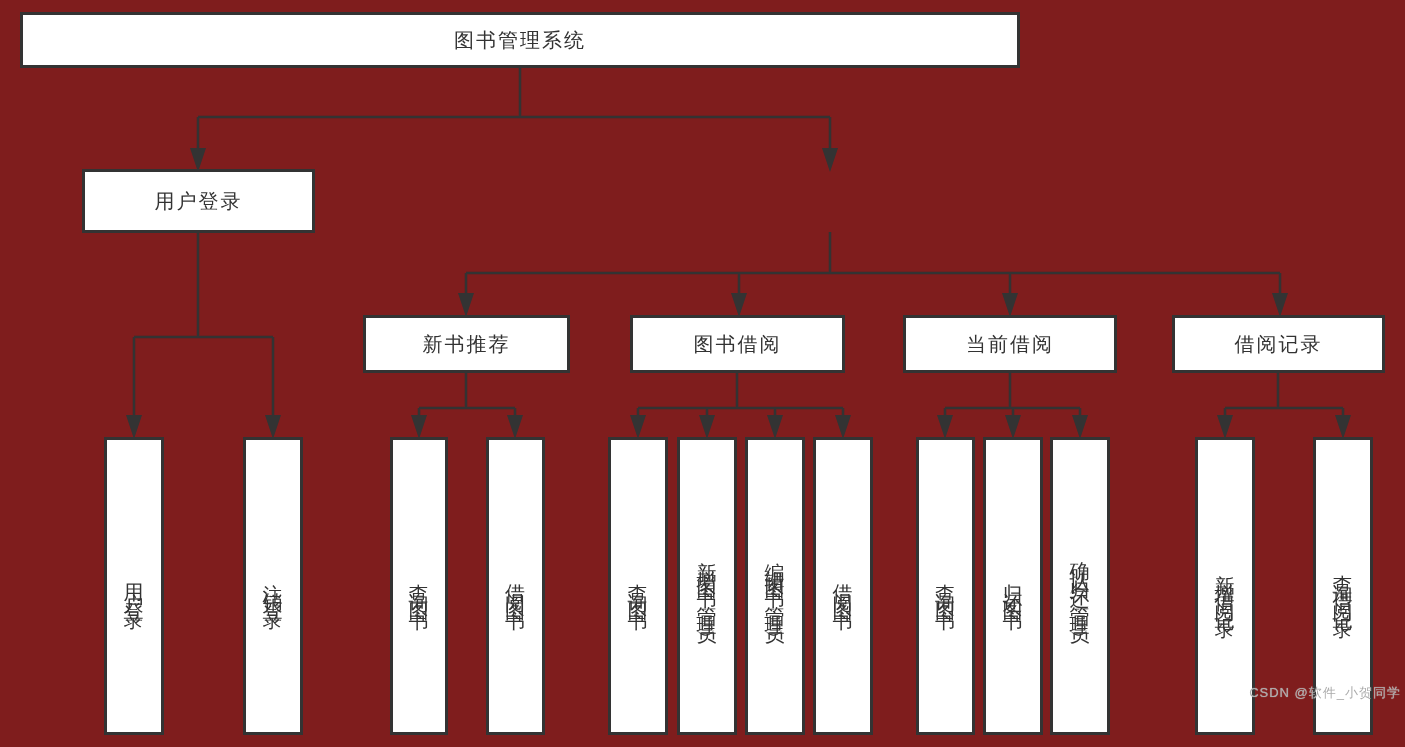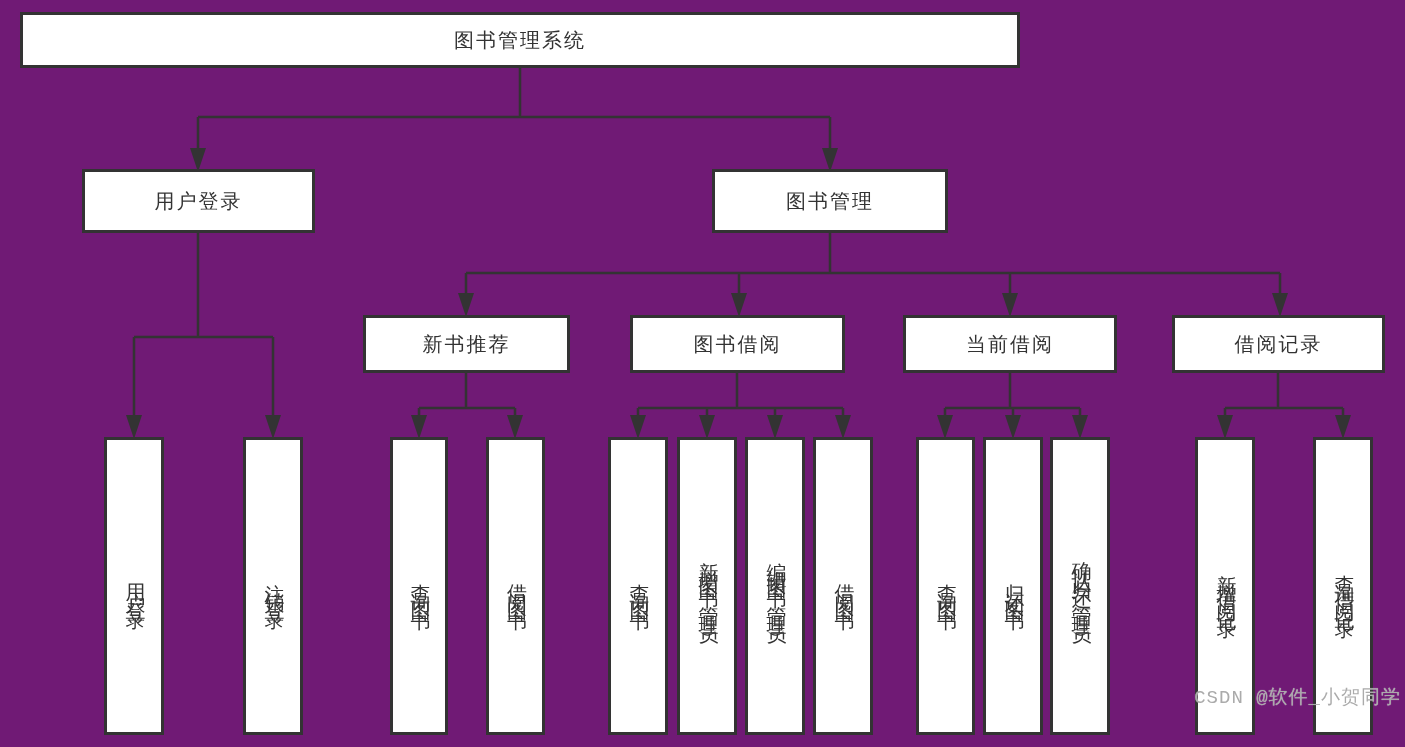--- a/index.html
+++ b/index.html
@@ -1,21 +1,21 @@
 <!DOCTYPE html>
 <html><head>
 <meta charset="utf-8">
 <style>
   html,body{margin:0;padding:0;background:#ffffff;}
   #stage{
     position:relative;
     width:1405px;height:747px;
-    background:#701a75;
+    background:#7f1d1d;
     overflow:hidden;
-    font-family:Liberation Mono, monospace;
+    font-family:Liberation Sans, sans-serif;
   }
   #wires{position:absolute;left:0;top:0;width:1405px;height:747px;z-index:1;}
   .node{
     position:absolute;
     box-sizing:border-box;
     background:#ffffff;
     border:3px solid #333333;
     display:flex;
     align-items:center;
     justify-content:center;
@@ -27,21 +27,21 @@
     writing-mode:vertical-rl;
     font-size:20px;
     letter-spacing:9px;
     line-height:1.1;
     white-space:nowrap;
   }
   #watermark{
     position:absolute;
     right:4px;
     top:684px;
-    font-size:19px;
+    font-size:13px;
     color:#ababab;
     letter-spacing:1px;
     z-index:5;
     text-shadow:0 0 1px rgba(255,255,255,0.6);
   }
 </style>
 </head>
 <body>
 
 <div id="stage">
@@ -88,23 +88,20 @@
       <polygon points="1335,415 1351,415 1343,439"></polygon>
     </g>
   </svg>
 
   <div class="node h" style="left:20px;top:12px;width:1000px;height:56px;">
     <span>图书管理系统</span>
   </div>
 
   <div class="node h" style="left:82px;top:169px;width:233px;height:64px;">
     <span>用户登录</span>
-  </div>
-  <div class="node h" style="left:712px;top:169px;width:236px;height:64px;">
-    <span>图书管理</span>
   </div>
 
   <div class="node h" style="left:630px;top:315px;width:215px;height:58px;">
     <span>图书借阅</span>
   </div>
   <div class="node h" style="left:363px;top:315px;width:207px;height:58px;">
     <span>新书推荐</span>
   </div>
   <div class="node h" style="left:1172px;top:315px;width:213px;height:58px;">
     <span>借阅记录</span>

